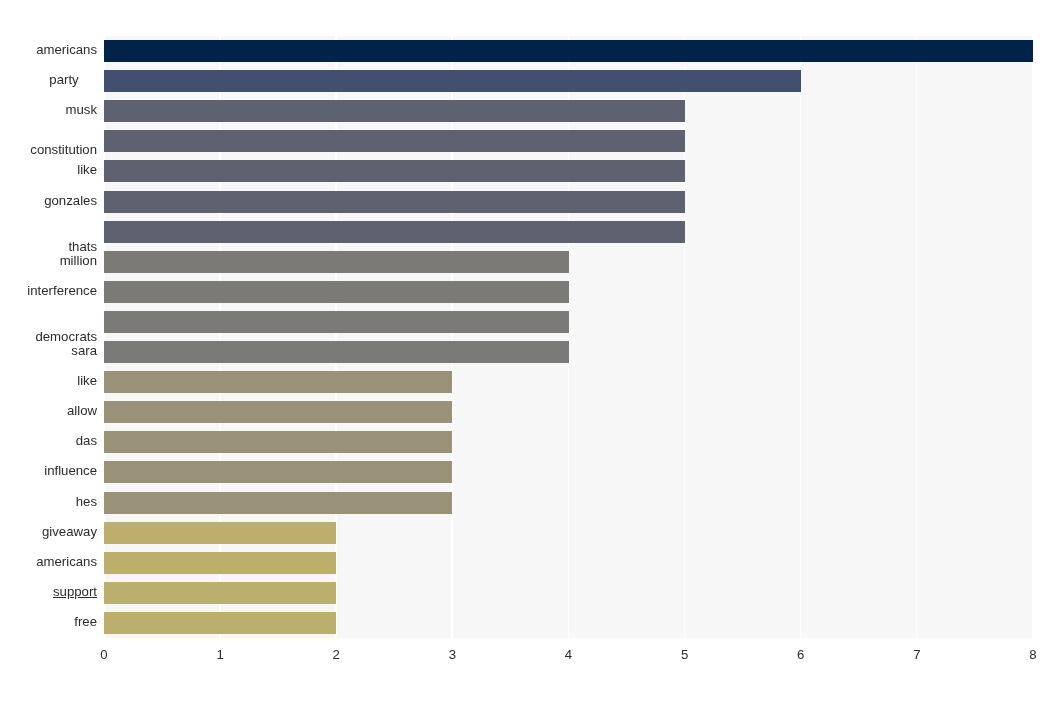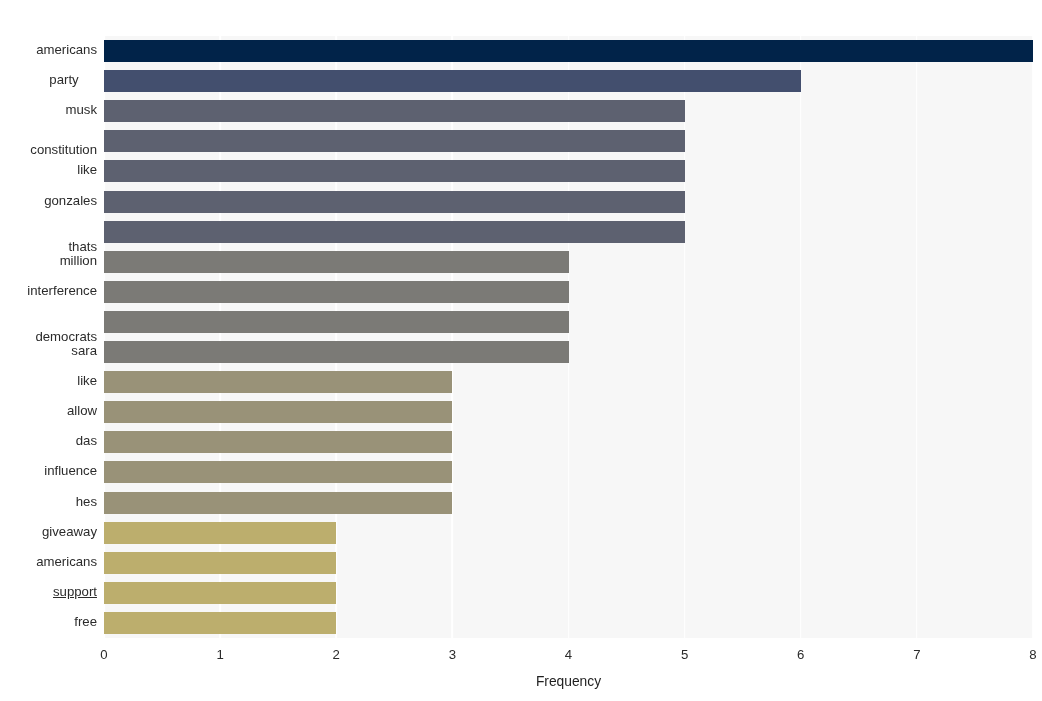--- a/index.html
+++ b/index.html
@@ -212,15 +212,14 @@
       <div class="xtick" style="left: 220.125px;">1</div>
       <div class="xtick" style="left: 336.25px;">2</div>
       <div class="xtick" style="left: 452.375px;">3</div>
       <div class="xtick" style="left: 568.5px;">4</div>
       <div class="xtick" style="left: 684.625px;">5</div>
       <div class="xtick" style="left: 800.75px;">6</div>
       <div class="xtick" style="left: 916.875px;">7</div>
       <div class="xtick" style="left: 1033px;">8</div>
     </div>
 
-  <div id="xlabel">Frequency</div>
 
 </div>
 
 </body></html>

